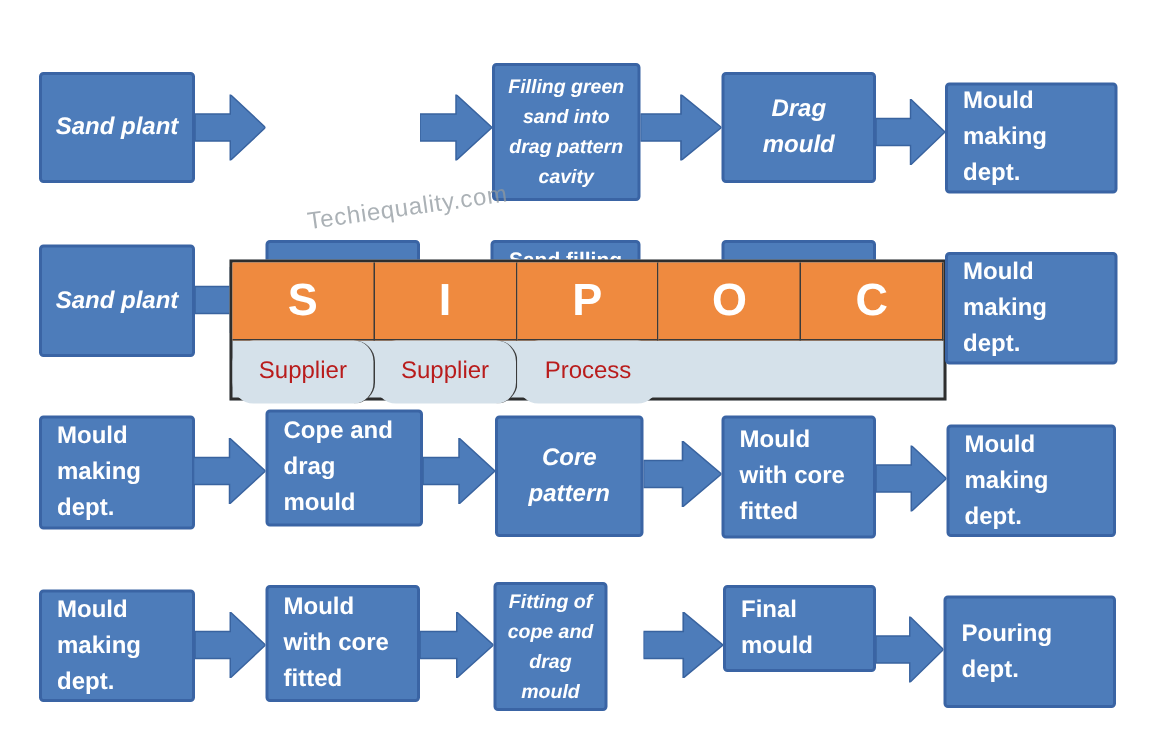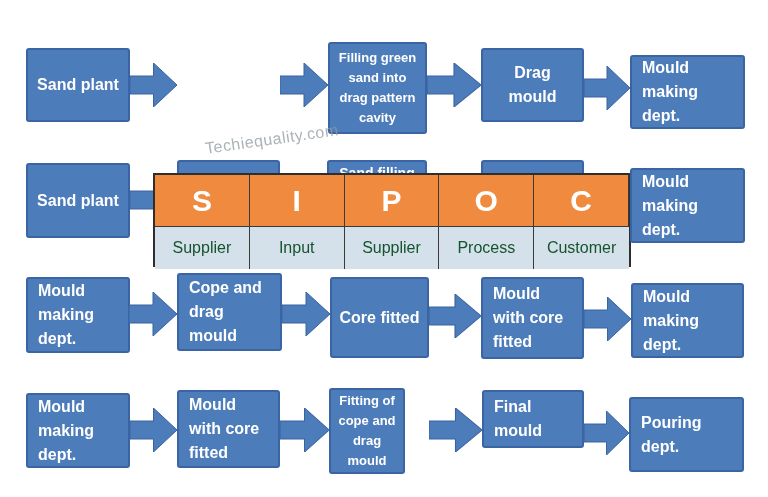--- a/index.html
+++ b/index.html
@@ -8,39 +8,39 @@
     font-family:"Liberation Sans","DejaVu Sans",sans-serif;
   }
   .pbox{
     position:absolute;box-sizing:border-box;
     background:#4d7cba;border:2px solid #3a64a4;border-radius:3px;
     color:#ffffff;font-weight:700;font-size:16px;line-height:1.5;
     display:flex;align-items:center;justify-content:center;
     white-space:pre-line;z-index:1;
   }
   .pbox.left{justify-content:flex-start;text-align:left;padding-left:10px;padding-right:4px;}
-  .pbox.center{text-align:center;padding:16px 2px;}
+  .pbox.center{text-align:center;padding:16px 2px;font-style:italic;}
   .pbox.topcenter{align-items:flex-start;text-align:center;padding-top:2px;}
   .pbox.small{font-size:13px;line-height:1.55;}
   .pbox.sm2{font-size:14px;line-height:1.4;}
   .arrow{position:absolute;z-index:1;}
   .sipoc{
     position:absolute;left:153px;top:173px;width:478px;height:94px;
     display:grid;grid-template-columns:repeat(5,1fr);grid-template-rows:52px 42px;
     border:2px solid #2e2e2e;box-sizing:border-box;z-index:3;background:#d5e1ea;
   }
   .sipoc .hcell{
     background:#ef8a3f;border-right:1.5px solid #3a3a3a;border-bottom:1.5px solid #3a3a3a;
     display:flex;align-items:center;justify-content:center;
     color:#ffffff;font-weight:700;font-size:30px;
   }
   .sipoc .lcell{
     background:#d5e1ea;border-right:1.5px solid #3a3a3a;
     display:flex;align-items:center;justify-content:center;
-    color:#14532d;font-size:16px;font-weight:400;
+    color:#b91c1c;font-size:16px;font-weight:400;border-radius:14px;
   }
   .sipoc .hcell:last-child,.sipoc .lcell:last-child{border-right:none;}
   .watermark{
     position:absolute;left:204px;top:140px;z-index:2;
     color:#8f989e;opacity:.75;font-size:16px;letter-spacing:.5px;
     transform:rotate(-8deg);transform-origin:left top;font-weight:400;
   }
   .ztop{z-index:4;}
 </style>
 </head>
@@ -88,39 +88,37 @@
 
   <div class="watermark">Techiequality.com</div>
 
   <div class="sipoc">
     <div class="hcell">S</div>
     <div class="hcell">I</div>
     <div class="hcell">P</div>
     <div class="hcell">O</div>
     <div class="hcell">C</div>
     <div class="lcell">Supplier</div>
-    <div class="lcell">Input</div>
     <div class="lcell">Supplier</div>
     <div class="lcell">Process</div>
-    <div class="lcell">Customer</div>
   </div>
 
   <div class="pbox left" style="left:26px;top:277px;width:104px;height:76px;">Mould
 making
 dept.</div>
   <svg class="arrow" style="left:129px;top:292px;" width="48" height="44" viewBox="0 0 48 44" preserveAspectRatio="none">
       <polygon points="0,13 24,13 24,0 48,22 24,44 24,31 0,31" fill="#4d7cba" stroke="#39639f" stroke-width="1"></polygon>
     </svg>
   <div class="pbox left" style="left:177px;top:273px;width:105px;height:78px;">Cope and
 drag
 mould</div>
   <svg class="arrow" style="left:282px;top:292px;" width="48" height="44" viewBox="0 0 48 44" preserveAspectRatio="none">
       <polygon points="0,13 24,13 24,0 48,22 24,44 24,31 0,31" fill="#4d7cba" stroke="#39639f" stroke-width="1"></polygon>
     </svg>
-  <div class="pbox center" style="left:330px;top:277px;width:99px;height:81px;">Core fitted</div>
+  <div class="pbox center" style="left:330px;top:277px;width:99px;height:81px;">Core pattern</div>
   <svg class="arrow" style="left:429px;top:294px;" width="52" height="44" viewBox="0 0 48 44" preserveAspectRatio="none">
       <polygon points="0,13 24,13 24,0 48,22 24,44 24,31 0,31" fill="#4d7cba" stroke="#39639f" stroke-width="1"></polygon>
     </svg>
   <div class="pbox left" style="left:481px;top:277px;width:103px;height:82px;">Mould
 with core
 fitted</div>
   <svg class="arrow" style="left:584px;top:297px;" width="47" height="44" viewBox="0 0 48 44" preserveAspectRatio="none">
       <polygon points="0,13 24,13 24,0 48,22 24,44 24,31 0,31" fill="#4d7cba" stroke="#39639f" stroke-width="1"></polygon>
     </svg>
   <div class="pbox left" style="left:631px;top:283px;width:113px;height:75px;">Mould

